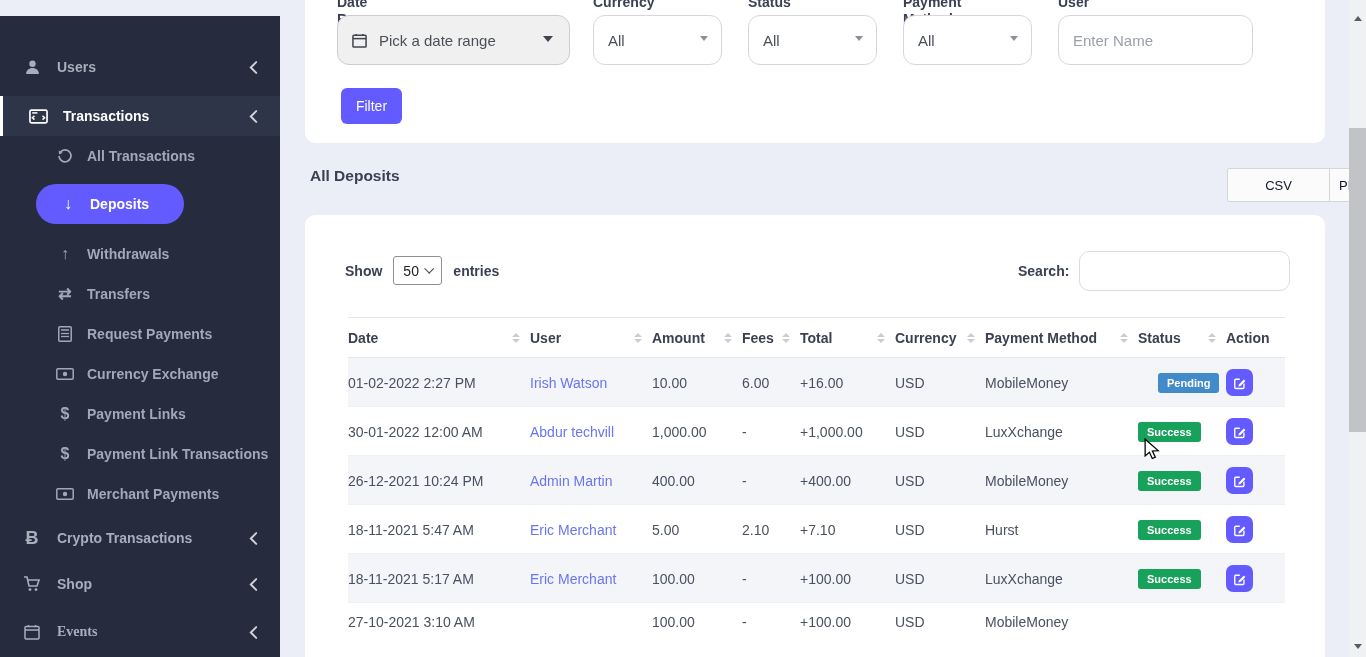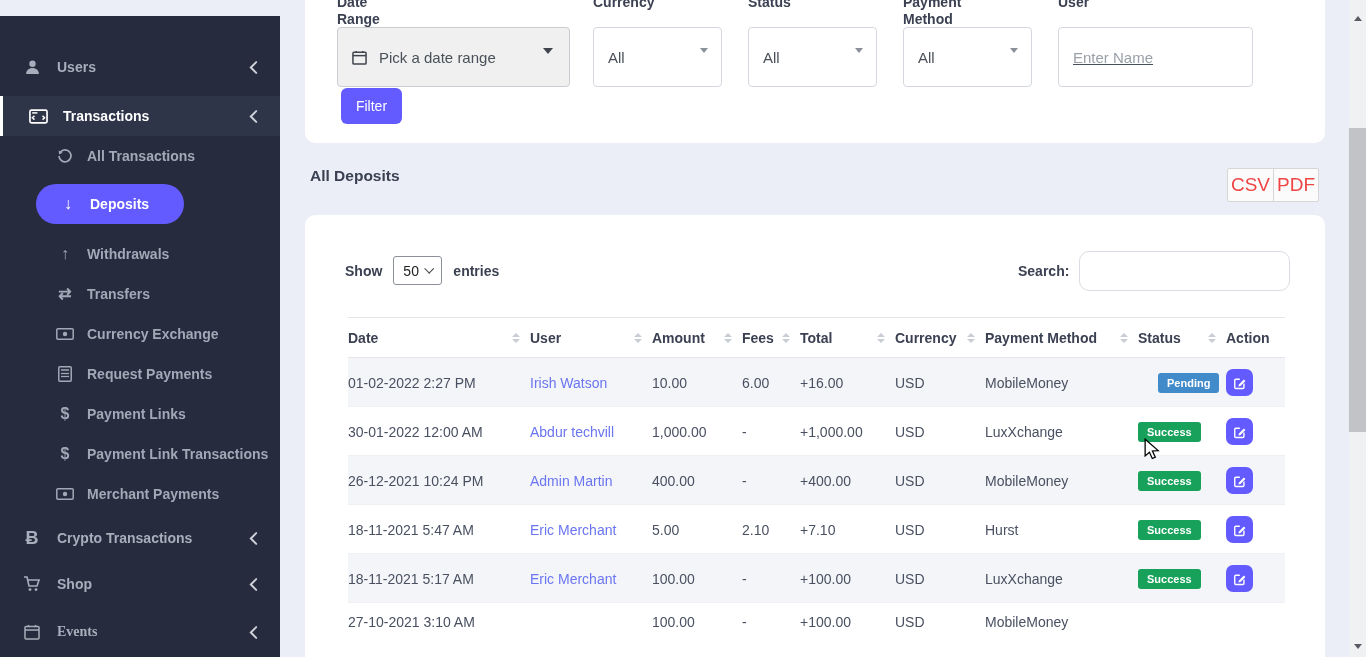--- a/index.html
+++ b/index.html
@@ -25,39 +25,39 @@
 
   
   .main { position:absolute; left:280px; top:0; width:1069px; height:657px;
     background:#ebedf7; overflow:hidden; }
   .card { position:absolute; background:#ffffff; border-radius:10px; }
 
   
   .filter-card { left:25px; top:-30px; width:1020px; height:173px; }
   .f-group { position:absolute; }
   .f-label { position:absolute; top:24px; font-size:14px; font-weight:700; color:#3b4152; line-height:17px; }
-  .control { position:absolute; top:57px; height:60px; border-radius:4px; font-size:15px;
+  .control { position:absolute; top:45px; height:50px; border-radius:12px; font-size:15px;
     color:#4a5058; display:flex; align-items:center; cursor:pointer; background:#fff;
     border:1px solid #d4d8de; padding:0 14px; }
   .daterange { background:#f0f0f1; border:1px solid #c9cdd2; gap:12px; }
   .caret { width:0; height:0; border-left:4px solid transparent; border-right:4px solid transparent;
     border-top:5px solid #8a909a; position:absolute; right:13px; top:20px; }
   .caret.dark { border-left-width:5px; border-right-width:5px; border-top:6px solid #3f444d; right:16px; }
   .filter-btn { position:absolute; left:36px; top:118px; width:61px; height:36px;
     background:#635bff; color:#fff; border:none; border-radius:6px; font-size:14px;
     font-family:inherit; cursor:pointer; }
   input.name-input { font-family:inherit; cursor:text; }
   input.name-input::placeholder { color:#9aa0a8; }
 
   
   .page-title { position:absolute; left:30px; top:167px; font-size:15.5px; font-weight:700; color:#3b4152; }
   .export-group { position:absolute; left:947px; top:168px; display:flex; height:34px;
     border:1px solid #d6d6d6; border-radius:2px; background:#fbfbfb; }
   .export-btn { width:45px; display:flex; align-items:center; justify-content:center;
-    font-size:19px; color:#ef4444; cursor:pointer; }
+    font-size:13px; color:#0f172a; cursor:pointer;margin-left:28px; }
   .export-btn + .export-btn { border-left:1px solid #d6d6d6; }
 
   
   .table-card { left:25px; top:215px; width:1020px; height:500px; }
   .show-wrap { position:absolute; left:40px; top:41px; display:flex; align-items:center; gap:11px;
     font-size:14px; font-weight:700; color:#3b4152; }
   .len-select { position:relative; width:49px; height:29px; border:1px solid #8a8f98; border-radius:3px;
     display:flex; align-items:center; padding-left:9px; font-size:14px; font-weight:400; color:#222;
     cursor:pointer; background:#fff; }
   .len-select .chevron { position:absolute; right:9px; top:9px; width:7px; height:7px;
@@ -158,38 +158,38 @@
     <span>Withdrawals</span>
   </div>
 
   <div class="sub-item">
     <span class="ic txt-ic">⇄</span>
     <span>Transfers</span>
   </div>
 
   <div class="sub-item">
     <span class="ic">
-      <svg width="18" height="12" viewBox="0 0 18 12">
-          <rect x=".8" y=".8" width="16.4" height="10.4" rx="1.2" fill="none" stroke="currentColor" stroke-width="1.5"></rect>
-          <circle cx="9" cy="6" r="2.2" fill="currentColor"></circle>
-        </svg>
-    </span>
-    <span>Currency Exchange</span>
-  </div>
-
-  <div class="sub-item">
-    <span class="ic">
       <svg width="14" height="16" viewBox="0 0 14 16">
           <rect x=".8" y=".8" width="12.4" height="14.4" rx="1" fill="none" stroke="currentColor" stroke-width="1.5"></rect>
           <line x1="3" y1="4" x2="11" y2="4" stroke="currentColor" stroke-width="1.5"></line>
           <line x1="3" y1="7.5" x2="11" y2="7.5" stroke="currentColor" stroke-width="1.3"></line>
           <line x1="3" y1="10.5" x2="11" y2="10.5" stroke="currentColor" stroke-width="1.3"></line>
         </svg>
     </span>
     <span>Request Payments</span>
+  </div>
+
+  <div class="sub-item">
+    <span class="ic">
+      <svg width="18" height="12" viewBox="0 0 18 12">
+          <rect x=".8" y=".8" width="16.4" height="10.4" rx="1.2" fill="none" stroke="currentColor" stroke-width="1.5"></rect>
+          <circle cx="9" cy="6" r="2.2" fill="currentColor"></circle>
+        </svg>
+    </span>
+    <span>Currency Exchange</span>
   </div>
 
   <div class="sub-item">
     <span class="ic txt-ic">$</span>
     <span>Payment Links</span>
   </div>
 
   <div class="sub-item">
     <span class="ic txt-ic">$</span>
     <span>Payment Link Transactions</span>
@@ -298,21 +298,21 @@
     <div class="f-group" style="left:598px;">
       <div class="f-label">Payment Method</div>
       <div class="control" style="left:0; width:129px;">
         <span>All</span>
         <span class="caret"></span>
       </div>
     </div>
 
     <div class="f-group" style="left:753px;">
       <div class="f-label">User</div>
-      <input class="control name-input" style="left: 0px; width: 195px; text-decoration: underline;" type="text" placeholder="Enter Name">
+      <input class="control name-input" style="left: 0px; width: 195px;" type="text" placeholder="Enter Name">
     </div>
 
     <button class="filter-btn">Filter</button>
   </div>
 
   <div class="page-title">All Deposits</div>
   <div class="export-group">
     <div class="export-btn">CSV</div>
     <div class="export-btn">PDF</div>
   </div>

